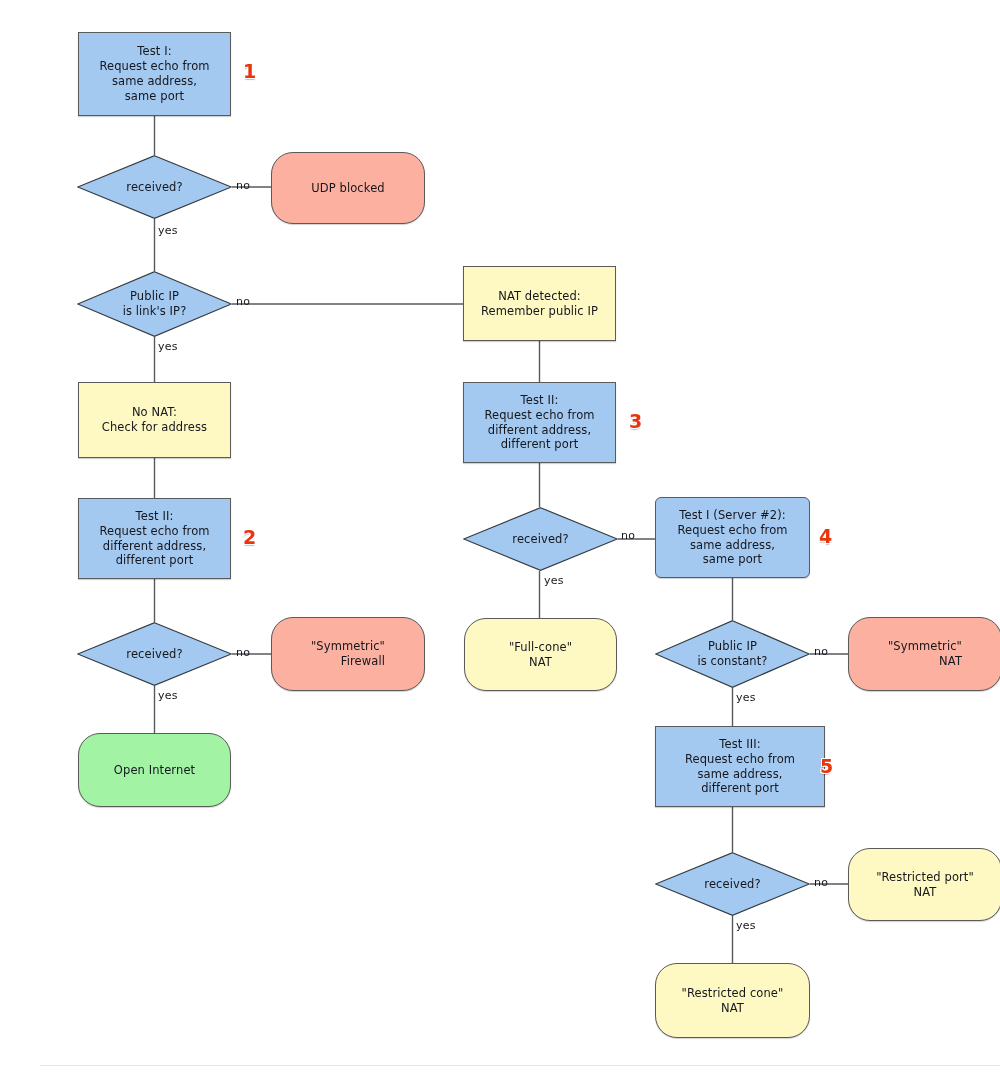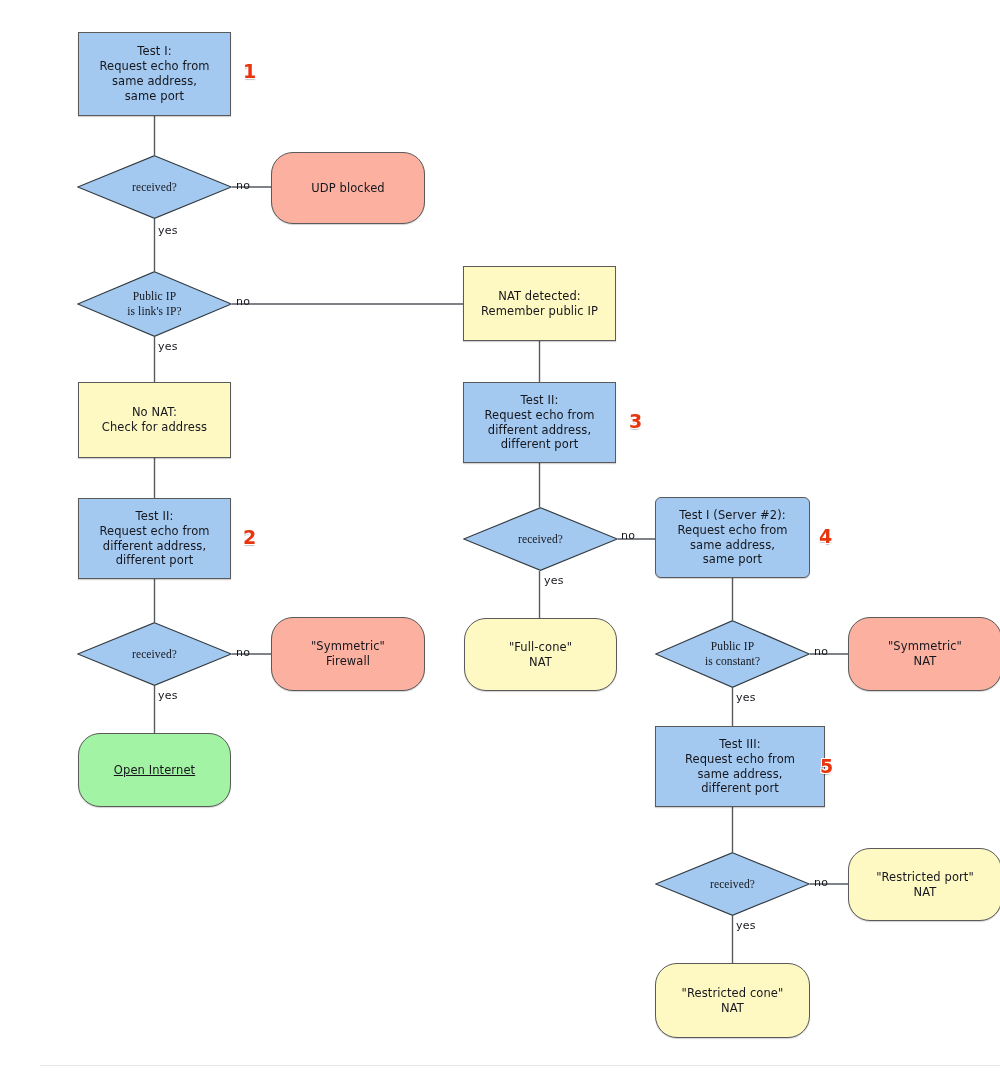--- a/index.html
+++ b/index.html
@@ -49,37 +49,36 @@
   }
   .node.rounded {
     border: 1px solid #5a5a5a;
     border-radius: 22px;
     box-shadow: 0 1px 1px rgba(0,0,0,.18);
   }
   .node.diamond {
     border: none;
     background: transparent !important;
     box-shadow: none;
-    font-family: Liberation Serif, serif;
   }
   .diamond-shape {
     position: absolute;
     left: 0; top: 0;
     width: 100%;
     height: 100%;
     z-index: 0;
   }
   .node.diamond .label {
     position: relative;
     z-index: 1;
   }
   .fill-blue   { background: #a3c9f0; }
   .fill-yellow { background: #fef9c3; }
-  .fill-green  { background: #a2f3a4; text-decoration: underline; }
-  .fill-salmon { background: #fbb0a0; }
+  .fill-green  { background: #a2f3a4; }
+  .fill-salmon { background: #fbb0a0; text-align: right; }
 
   .edge-label {
     position: absolute;
     font-size: 11px;
     color: #16161d;
     background: transparent;
     letter-spacing: .2px;
   }
   .badge {
     position: absolute;

